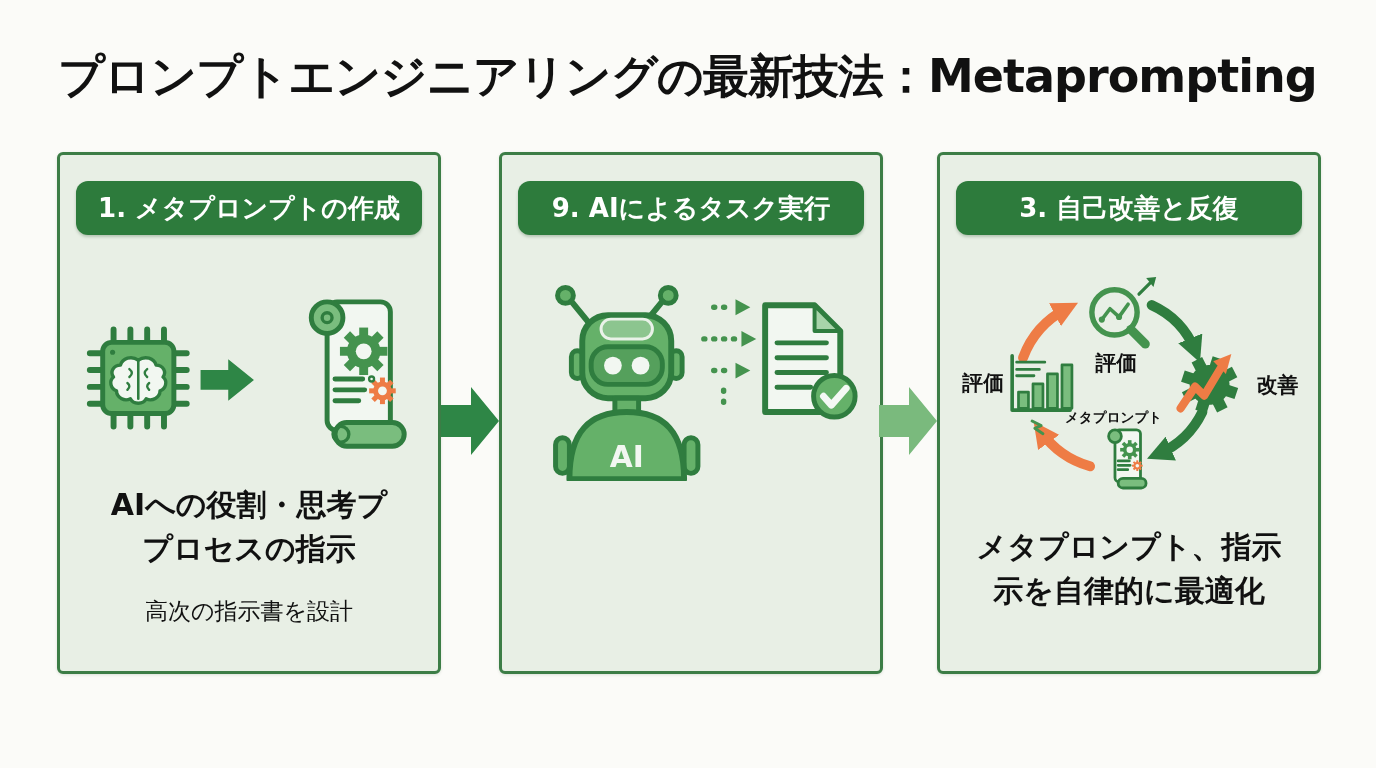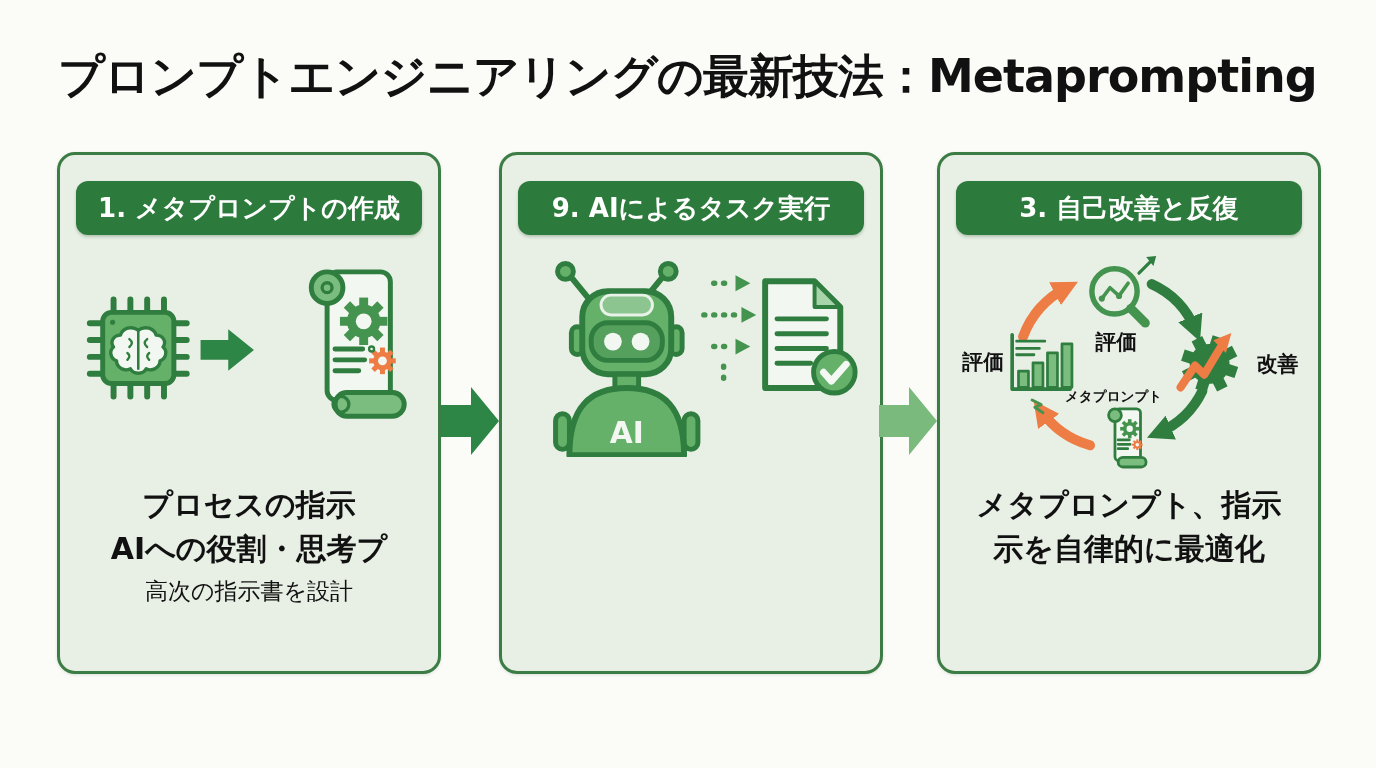--- a/index.html
+++ b/index.html
@@ -19,45 +19,45 @@
   }
   .stage{position:absolute;inset:0;width:1376px;height:669px;}
   .title{
     position:absolute;left:58px;top:46px;width:1290px;
     font-size:46px;font-weight:800;letter-spacing:-1px;white-space:nowrap;
   }
   .panel{
     position:absolute;top:152px;width:384px;height:522px;
     background:var(--panel-bg);
     border:3px solid var(--panel-border);
-    border-radius:18px;
+    border-radius:6px;
     display:flex;flex-direction:column;align-items:center;
     padding:26px 16px 36px 16px;
     box-shadow:0 1px 3px rgba(40,80,45,.15);
   }
-  .panel.p1{left:57px;} .panel.p2{left:499px;} .panel.p3{left:937px;}
+  .panel.p1{left:57px;} .panel.p2{left:499px;} .panel.p3{left:937px;gap:21px;}
   .badge{
     width:100%;max-width:350px;height:54px;
     background:var(--badge);border-radius:12px;
     color:#ffffff;font-size:26px;font-weight:700;
     display:flex;align-items:center;justify-content:center;
     box-shadow:0 2px 3px rgba(30,70,35,.25);
     white-space:nowrap;
   }
   .iconarea{
     flex:0 0 238px;width:100%;
-    display:flex;align-items:flex-start;justify-content:center;
+    display:flex;align-items:flex-end;justify-content:center;
     margin-top:8px;
   }
   .maintext{
     font-size:30px;font-weight:700;line-height:1.45;text-align:center;
     margin-top:2px;white-space:nowrap;
   }
   .subtitle{
-    font-size:23px;font-weight:500;text-align:center;margin-top:6px;
+    font-size:23px;font-weight:500;text-align:center;margin-top:26px;
     white-space:nowrap;
   }
   .flowarrow{position:absolute;top:384px;}
   .flowarrow.a1{left:441px;} .flowarrow.a2{left:879px;}
 
   
   .ol{stroke:var(--deep);stroke-linecap:round;stroke-linejoin:round;}
   .f-mid{fill:var(--mid);} .f-leaf{fill:var(--leaf);} .f-paper{fill:var(--paper);}
   .f-gear{fill:var(--gear);} .f-orange{fill:var(--orange);} .f-deep{fill:var(--deep);}
   .f-none{fill:none;} .f-darrow{fill:var(--arrow-dark);} .f-larrow{fill:var(--arrow-light);}
@@ -126,22 +126,22 @@
             <circle r="8" class="f-paper"></circle>
           </g>
           <g class="ol f-none" stroke-width="5">
             <path d="M66,100 H94 M66,111 H96 M66,122 H90"></path>
             <circle cx="103" cy="100" r="1.2"></circle>
           </g>
         </g>
       </svg>
     </div>
     <div class="maintext">
+      <div>AIへの役割・思考プ</div>
       <div>プロセスの指示</div>
-      <div>AIへの役割・思考プ</div>
     </div>
     <div class="subtitle">高次の指示書を設計</div>
   </div>
 
   <div class="panel p2">
     <div class="badge">9. AIによるタスク実行</div>
     <div class="iconarea">
       <svg width="348" height="214" viewBox="0 0 350 215">
 
         <g transform="translate(10,6)">

